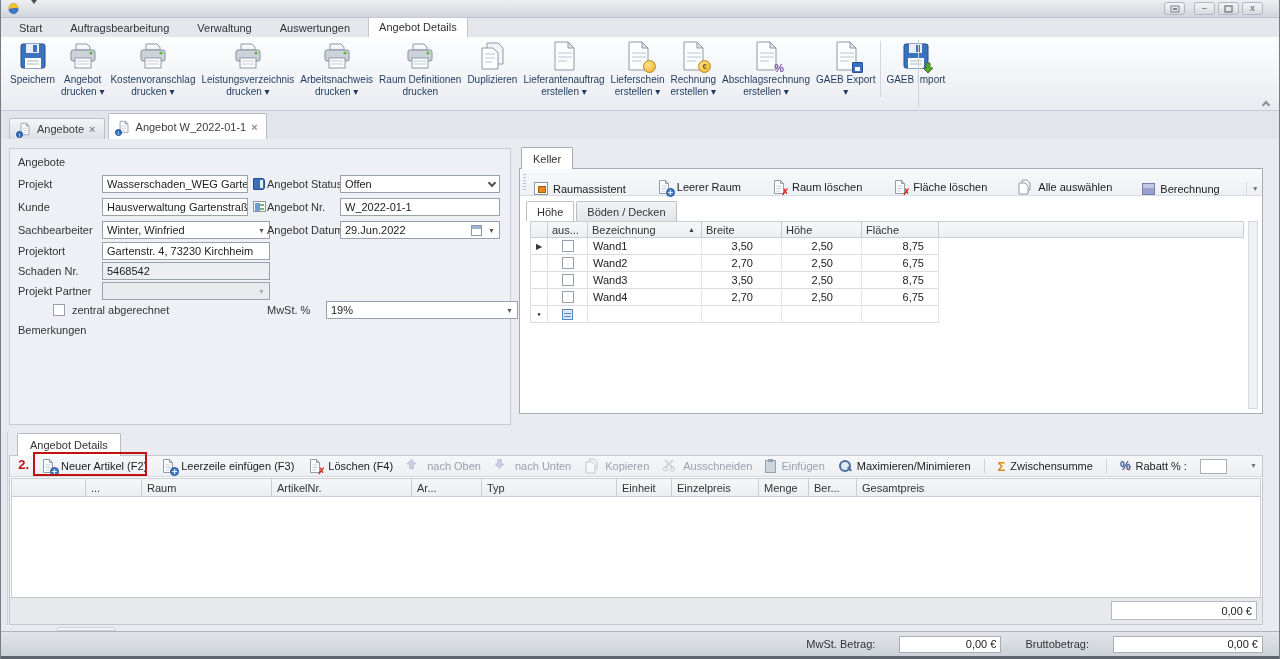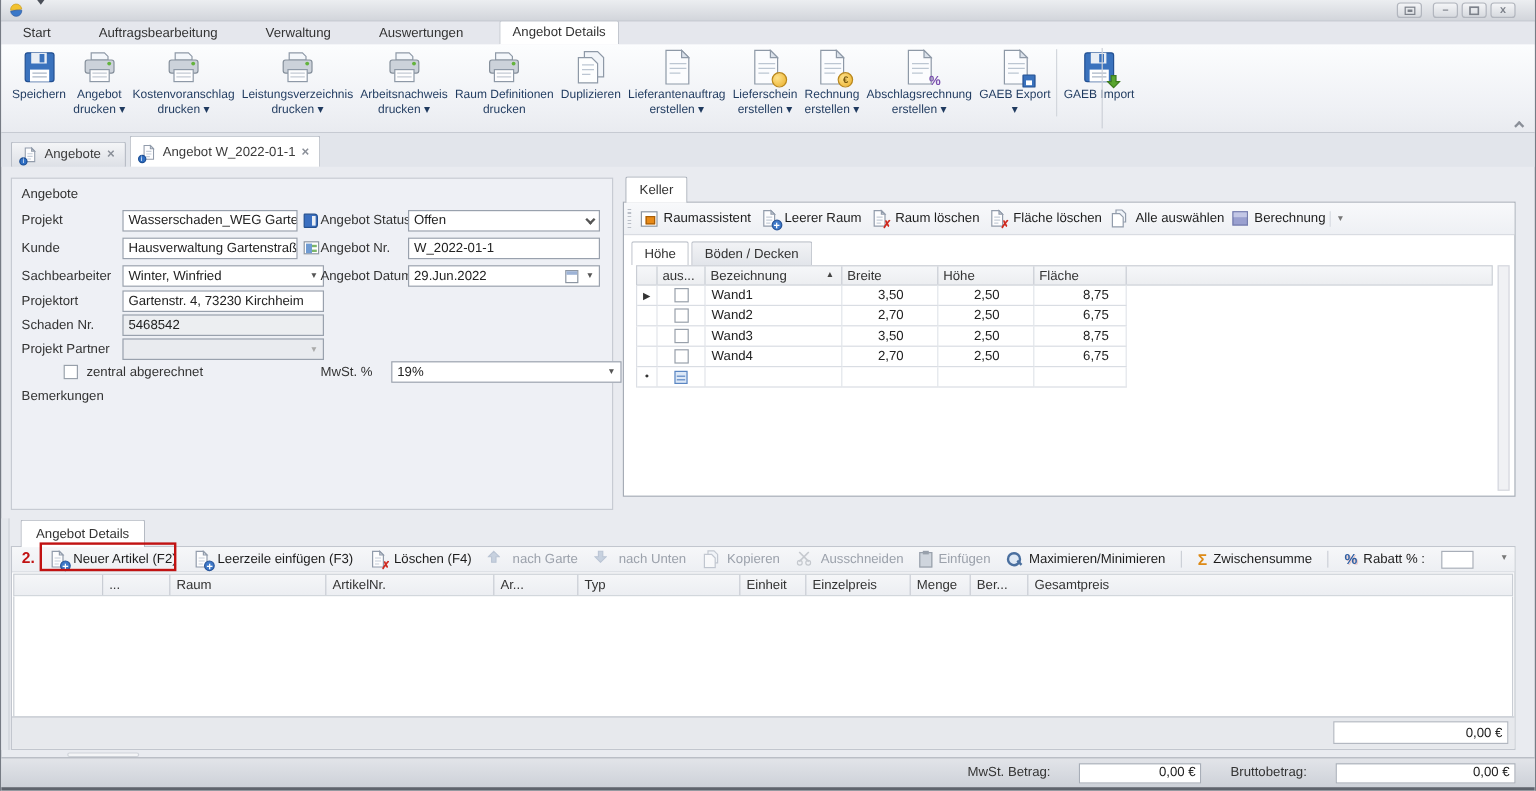--- a/index.html
+++ b/index.html
@@ -11,21 +11,21 @@
   .title{position:absolute;left:0;right:0;top:2px;text-align:center;font-weight:bold;color:#2b2b2b}
   .appicon{position:absolute;left:6px;top:2px;width:13px;height:13px}
   .qa{position:absolute;left:30px;top:4px;width:9px;height:10px}
   .qa .bar{width:7px;height:0;border-top:2px solid #4a4f58;margin:1px auto 1px}
   .qa .car{width:0;height:0;border:3px solid transparent;border-top:4px solid #4a4f58;margin:0 auto}
   .winbtns{position:absolute;right:16px;top:2px;display:flex;gap:3px}
   .wbtn{width:21px;height:13px;border:1px solid #b2b6be;border-radius:3px;background:linear-gradient(#f4f5f7,#d7dadf);
         display:flex;align-items:center;justify-content:center;color:#7c818a;font-size:9px;font-weight:bold;line-height:1}
   .wbtn:first-child{margin-right:6px}
   
-  .rtabs{position:absolute;left:0;right:0;top:18px;height:19px;background:#e5e7ed;display:flex;align-items:flex-end;padding-left:8px;gap:20px}
+  .rtabs{position:absolute;left:0;right:0;top:18px;height:19px;background:#e5e7ed;display:flex;align-items:flex-end;padding-left:8px;gap:8px}
   .rtab{padding:3px 10px 3px;color:#333}
   .rtab.active{background:#fff;border:1px solid #c3c7cf;border-bottom:none;border-radius:2px 2px 0 0;position:relative;z-index:2;padding-bottom:4px}
   
   .ribbon{position:absolute;left:0;right:0;top:37px;height:74px;background:linear-gradient(#fcfdfe,#eff1f5 72%,#e9ebf0);border-bottom:1px solid #c6cad2}
   .rbrow{display:flex;align-items:flex-start;padding:2px 0 0 6px}
   .rbtn{display:flex;flex-direction:column;align-items:center;padding:1px 3px;color:#1f3a5f;text-align:center;line-height:1.18;font-size:10px}
   .rbtn .lbl{white-space:pre-line;margin-top:2px}
   .bic{width:32px;height:32px;position:relative;flex:none}
   .badge{position:absolute;line-height:1}
   .b-coin{right:-2px;bottom:-1px;width:13px;height:13px;border-radius:50%;background:radial-gradient(circle at 35% 35%,#ffe28a,#e9af2b);border:1px solid #b9871c;
@@ -60,21 +60,21 @@
   .book{width:12px;height:12px;background:#3a6fc0;border:1px solid #24508f;border-radius:1px 3px 3px 1px;position:relative}
   .book:after{content:"";position:absolute;right:1px;top:1px;bottom:1px;width:3px;background:#e9eef5}
   .card{width:13px;height:11px;background:#fff;border:1px solid #8d96a2;position:relative}
   .card:before{content:"";position:absolute;left:1px;top:1px;width:5px;height:8px;background:#6f9bd2}
   .card:after{content:"";position:absolute;right:1px;top:2px;width:4px;height:2px;background:#7cb66a;box-shadow:0 4px 0 #7cb66a}
   
   .ktab{position:absolute;left:520px;top:147px;height:22px;padding:0 11px;background:#fff;border:1px solid #a6acb6;border-bottom:none;
         border-radius:2px 2px 0 0;display:flex;align-items:center;z-index:3;color:#333}
   .rpanel{position:absolute;left:518px;top:168px;width:744px;height:246px;background:#fff;border:1px solid #a6acb6}
   .rtb{position:absolute;left:0;right:0;top:0;height:27px;background:linear-gradient(#f8f9fb,#eef0f4);border-bottom:1px solid #d9dce2;
-       display:flex;align-items:center;padding-left:14px;gap:7px}
+       display:flex;align-items:flex-end;padding-left:14px;gap:30px}
   .grip{position:absolute;left:3px;top:5px;bottom:5px;width:3px;background:repeating-linear-gradient(#b9bec7 0 1px,transparent 1px 3px)}
   .titem{display:flex;align-items:center;gap:5px;color:#1c1c1c;white-space:nowrap}
   .titem.dis{color:#9ba1ab}
   .titem.dis .ic16 svg{opacity:.5}
   .ic16{width:16px;height:16px;position:relative;flex:none}
   .b-plus{right:-3px;bottom:-2px;width:9px;height:9px;border-radius:50%;background:#3f79c9;border:1px solid #2a569a;color:#fff;
           font-size:9px;font-weight:bold;text-align:center;line-height:8px}
   .b-x{right:-2px;bottom:-2px;color:#cf2a1f;font-weight:bold;font-size:9px}
   .tcaret{color:#777;font-size:7px;padding:3px 5px;border-left:1px solid #d8dbe1;margin-left:-4px}
   .win-ic{width:14px;height:13px;border:1px solid #8d96a2;background:#fff;position:relative}
@@ -535,21 +535,21 @@
     <span class="titem">
       <span class="ic16"><svg width="16" height="16">
             <use href="#i-spage"></use>
           </svg><span class="badge b-x">✗</span></span>
       <span>Löschen (F4)</span>
     </span>
     <span class="titem dis">
       <span class="ic16"><svg class="arrow" width="12" height="12">
             <use href="#i-uparr"></use>
           </svg></span>
-      <span>nach Garte</span>
+      <span>nach Oben</span>
     </span>
     <span class="titem dis">
       <span class="ic16"><svg class="arrow" width="12" height="12">
             <use href="#i-dnarr"></use>
           </svg></span>
       <span>nach Unten</span>
     </span>
     <span class="titem dis">
       <span class="ic16"><svg width="16" height="16">
             <use href="#i-spages"></use>

